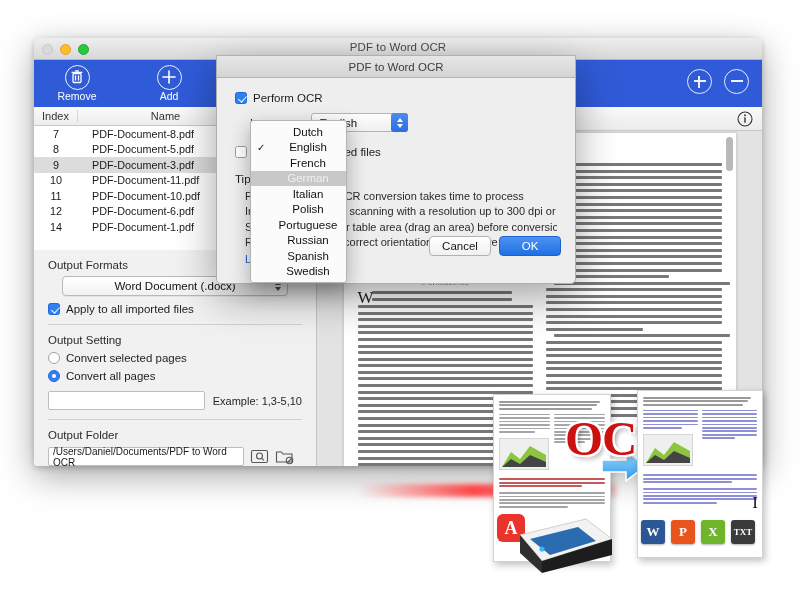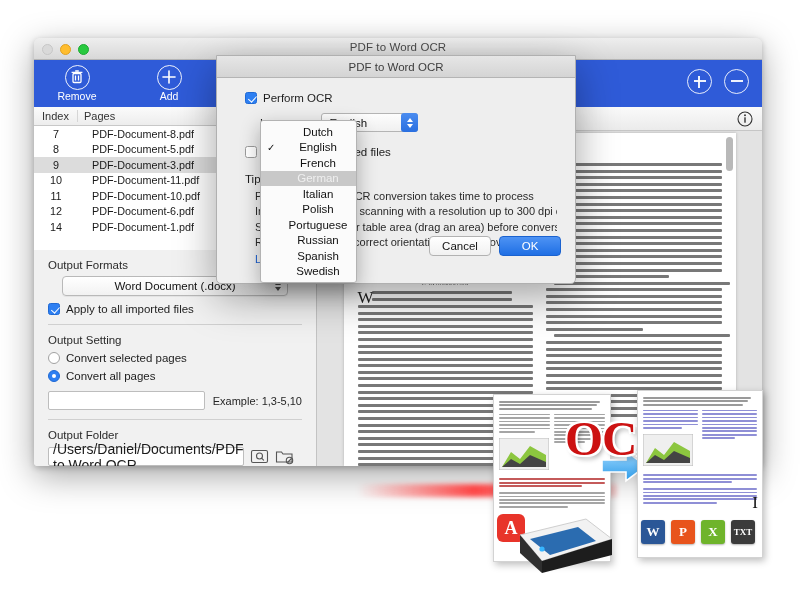--- a/index.html
+++ b/index.html
@@ -128,21 +128,21 @@
     border: 1px solid #a2a2a2; background: #fff; flex: none; position: relative;
   }
   .radio.on { background: #2d7ff2; border-color: #1f69d4; }
   .radio.on::after {
     content:""; position:absolute; left:3.4px; top:3.4px;
     width:4px; height:4px; border-radius:50%; background:#fff;
   }
   .pagerow { display: flex; align-items: center; gap: 8px; margin-top: 9px; }
   .txtfield {
     height: 19px; background: #fff; border: 1px solid #bdbdbd;
-    border-radius: 2px; font-size: 14px; color: #1a1a1a;
+    border-radius: 2px; font-size: 10px; color: #1a1a1a;
     display: flex; align-items: center; padding: 0 4px;
   }
   .example { font-size: 11px; color: #262626; white-space: nowrap; }
   .folderrow { display: flex; align-items: center; gap: 6px; margin-top: 6px; }
   .icn-btn { width: 19px; height: 17px; color: #4d4d4d; flex: none; }
 
   
   .right-pane { flex: 1; background: #f6f6f6; display: flex; flex-direction: column; }
   .subbar {
     height: 24px; background: linear-gradient(#fafafa,#ebebeb);
@@ -185,21 +185,21 @@
     border-radius: 0 0 5px 5px;
     box-shadow: 0 14px 40px rgba(0,0,0,.36);
     overflow: visible;
   }
   .sheet-title {
     height: 22px; background: linear-gradient(#e6e6e6,#d4d4d4);
     border-bottom: 1px solid #b4b4b4;
     text-align: center; font-size: 11.5px; color: #3d3d3d;
     line-height: 22px;
   }
-  .sheet-body { padding: 12px 18px 0; position: relative; margin-left: 10px; }
+  .sheet-body { padding: 12px 18px 0; position: relative; }
   .lang-row { display: flex; align-items: center; gap: 7px; margin-top: 9px; padding-left: 15px; }
   .lang-label { font-size: 11.5px; color: #1d1d1d; }
   .lang-select {
     width: 97px; height: 19px; position: relative;
     background: linear-gradient(#fdfdfd,#f0f0f0);
     border: 1px solid #b4b4b4; border-radius: 3px;
     font-size: 11.5px; color: #111; display: flex; align-items: center;
     padding-left: 7px;
   }
   .lang-select .stepper {
@@ -341,20 +341,21 @@
         <div class="tb-round minus"></div>
       </div>
     </div>
 
     <div class="wbody">
 
       <div class="left-pane">
 
         <div class="thead">
           <div class="th idx">Index</div>
+          <div class="th name">Name</div>
           <div class="th pg">Pages</div>
         </div>
 
         <div class="rows">
           <div class="row">
               <div class="c-idx">7</div>
               <div class="c-name">PDF-Document-8.pdf</div>
               <div class="c-pg">All</div>
             </div>
           <div class="row">

